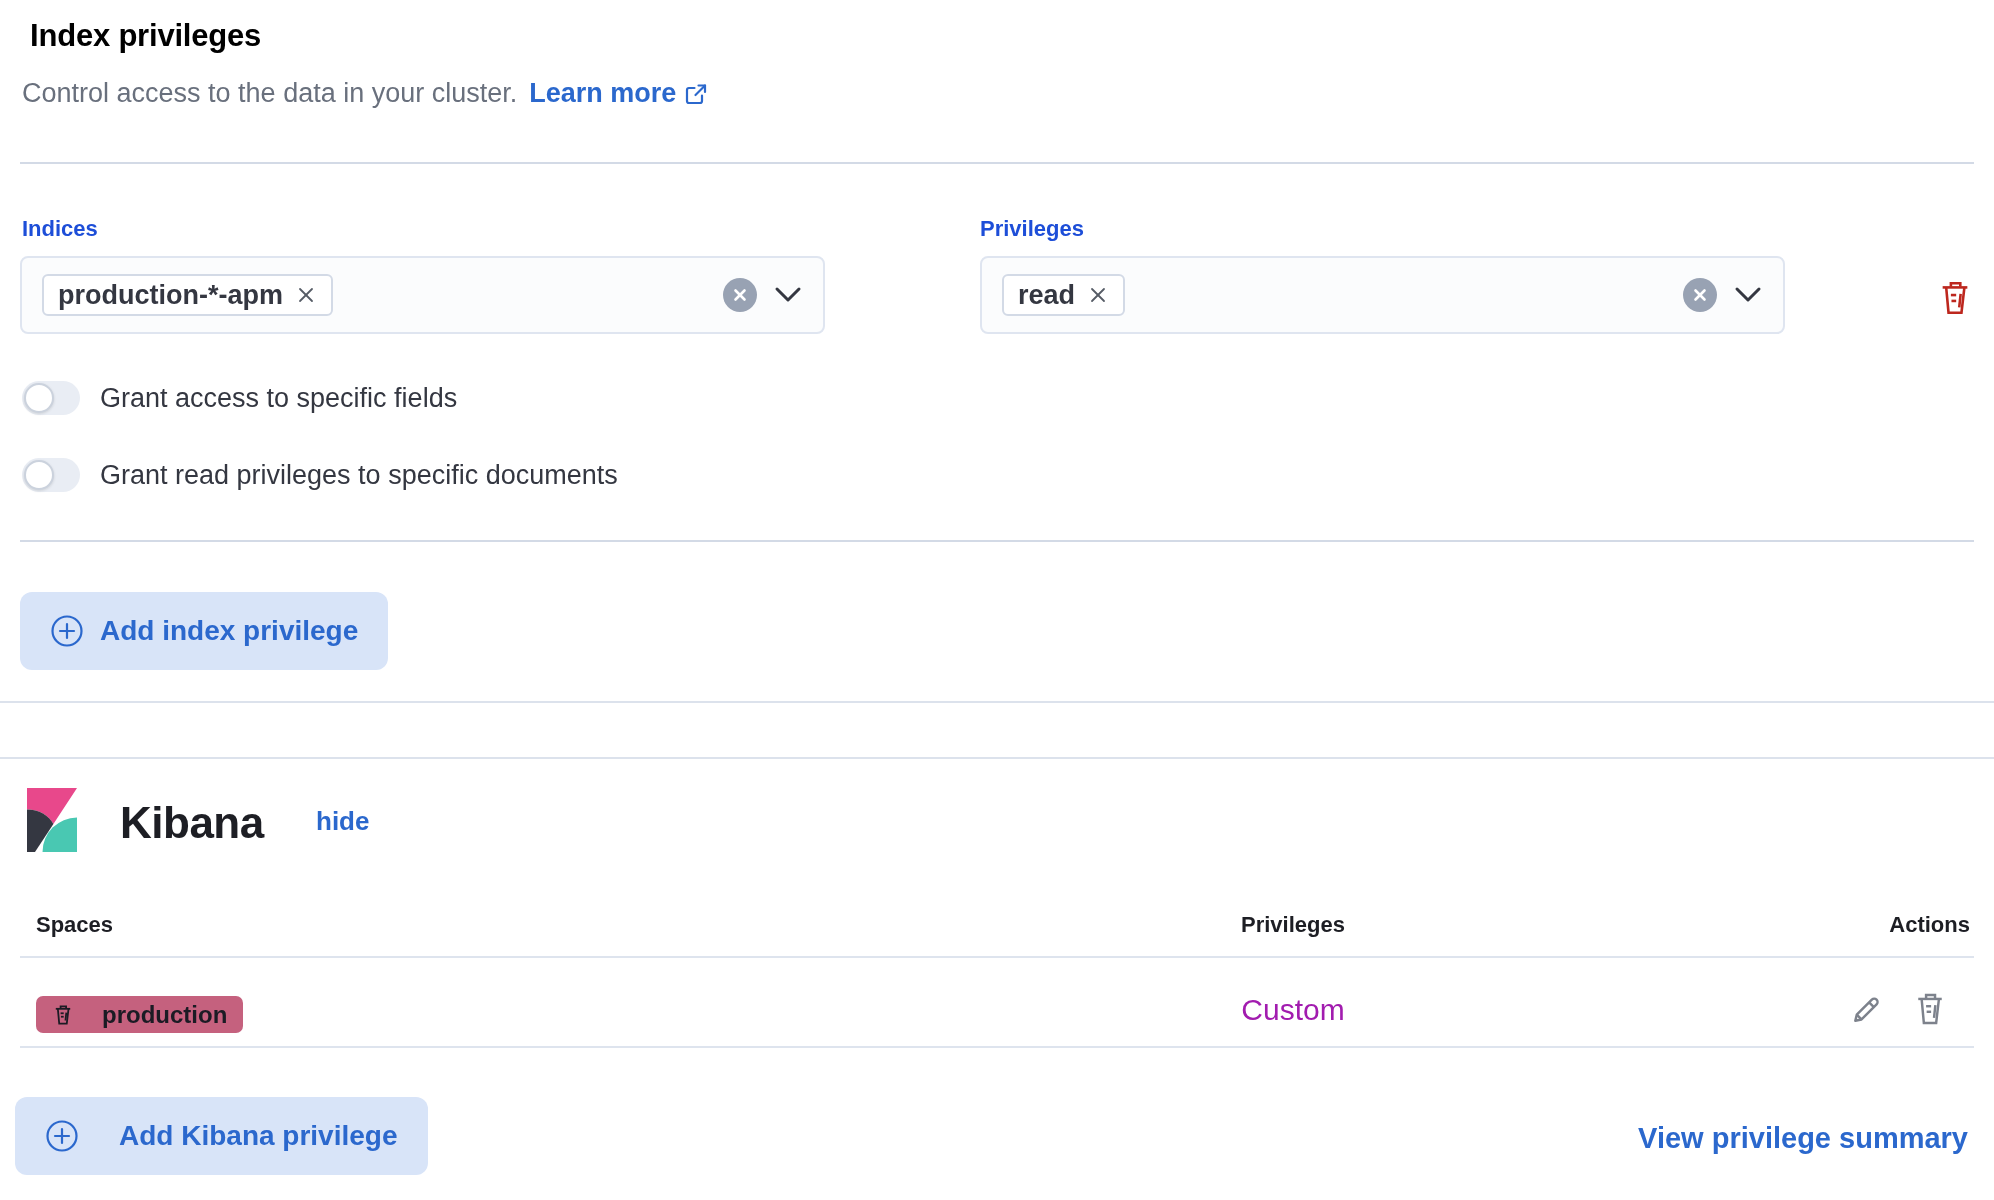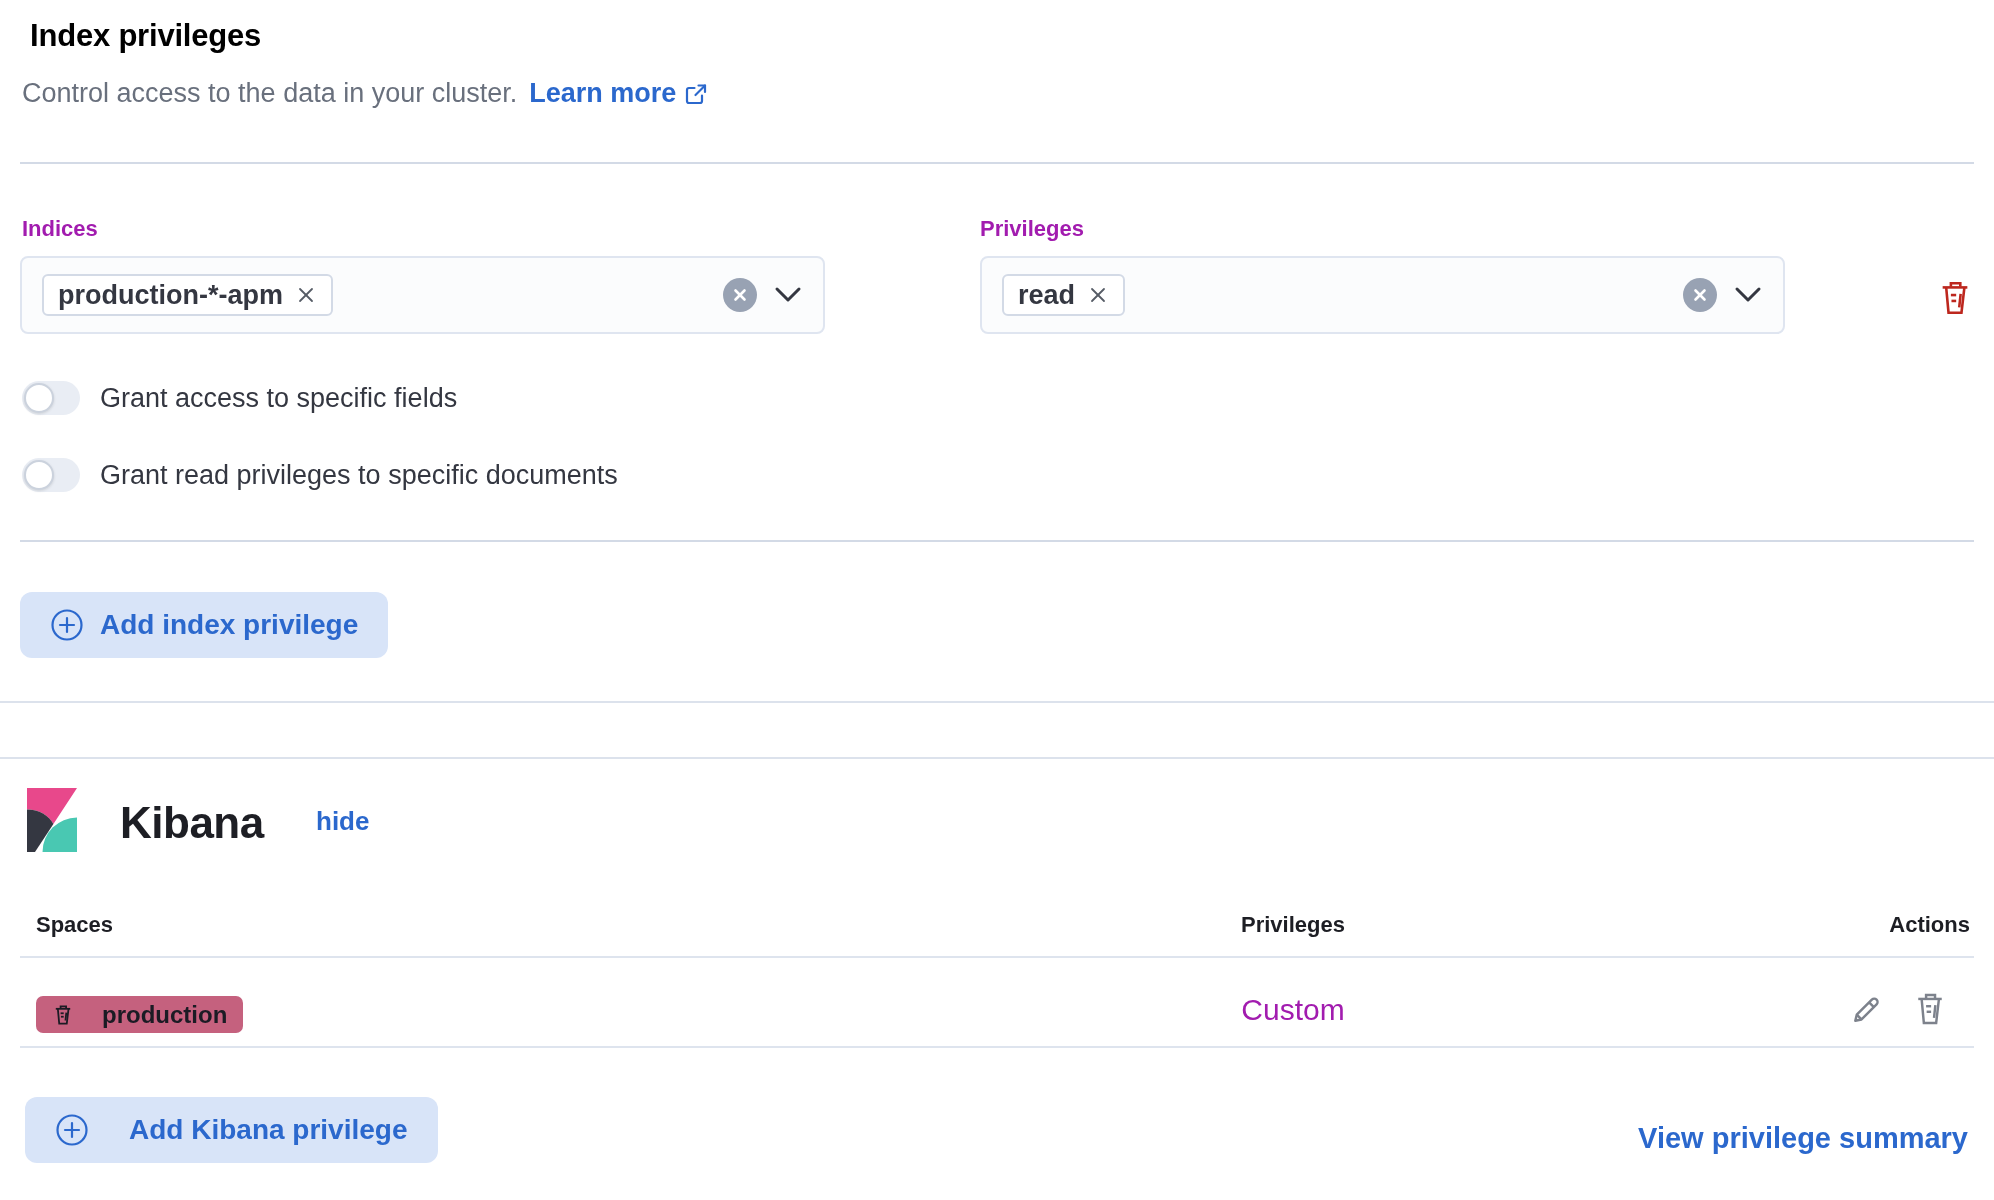--- a/index.html
+++ b/index.html
@@ -13,21 +13,21 @@
     font-size:27px; color:#69707D; display:flex; align-items:center; }
   .link { color:#2B68CD; font-weight:600; text-decoration:none; cursor:pointer; }
   .subtitle .link { margin-left:12px; display:inline-flex; align-items:center; gap:8px; }
 
   .hr { position:absolute; height:2px; background:#D3DAE6; }
   .hr1 { left:20px; right:20px; top:162px; }
   .hr2 { left:20px; right:20px; top:540px; }
   .hr3 { left:0; right:0; top:701px; background:#DCE2EC; }
   .hr4 { left:0; right:0; top:757px; background:#DCE2EC; }
 
-  .field-label { position:absolute; top:216px; font-size:22px; font-weight:700; color:#a21caf;text-align:right; }
+  .field-label { position:absolute; top:216px; font-size:22px; font-weight:700; color:#1d4ed8;text-align:right; }
   .label-indices { left:22px; }
   .label-privileges { left:980px; }
 
   .combo { position:absolute; top:256px; height:78px; width:805px;
     background:#FBFCFD; border:2px solid #DFE5F0; border-radius:8px;
     display:flex; align-items:center; padding:0 20px; cursor:text;font-weight:bold; }
   .combo-indices { left:20px; }
   .combo-privileges { left:980px; }
   .pill { display:inline-flex; align-items:center; gap:12px; background:#fff;
     border:2px solid #D3DAE6; border-radius:6px; padding:0 14px; height:42px;
@@ -45,23 +45,23 @@
   .toggle-row2 { top:458px; }
   .switch { position:relative; width:58px; height:34px; border-radius:17px;
     background:#E9EDF4; border:none; padding:0; cursor:pointer; }
   .knob { position:absolute; left:2px; top:2px; width:30px; height:30px; border-radius:50%;
     background:#fff; border:2px solid #CBD2DD; box-shadow:0 1px 3px rgba(0,0,0,0.12); }
   .toggle-label { font-size:27px; color:#343741; }
 
   .add-btn { position:absolute; display:inline-flex; align-items:center; gap:16px;
     background:#D8E4F8; color:#2B68CD; font-family:"Liberation Sans", sans-serif;
     font-size:28px; font-weight:600; border:none; border-radius:12px;
-    padding:0 30px; height:66px; cursor:pointer; }
+    padding:0 30px; height:78px; cursor:pointer; }
   .add-index-btn { left:20px; top:592px; }
-  .add-kibana-btn { left:25px; top:1097px;gap:40px; }
+  .add-kibana-btn { left:15px; top:1097px;gap:40px; }
 
   .kibana-logo { position:absolute; left:27px; top:788px; }
   .kibana-heading { position:absolute; left:112px; top:790px; margin:8px;
     font-size:44px; font-weight:700; color:#1D1E24; letter-spacing:-0.5px; }
   .hide-link { position:absolute; left:316px; top:806px; font-size:26px; }
 
   .th { position:absolute; top:912px; font-size:22px; font-weight:700; color:#1D1E24; }
   .th-spaces { left:36px; }
   .th-privileges { left:1213px; width:160px; text-align:center; }
   .th-actions { right:24px; text-align:right; }

